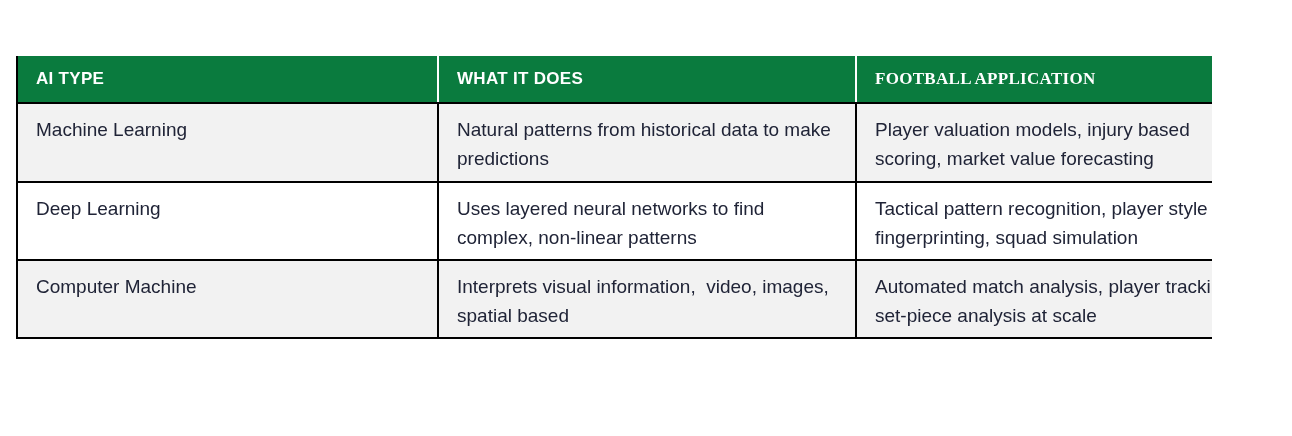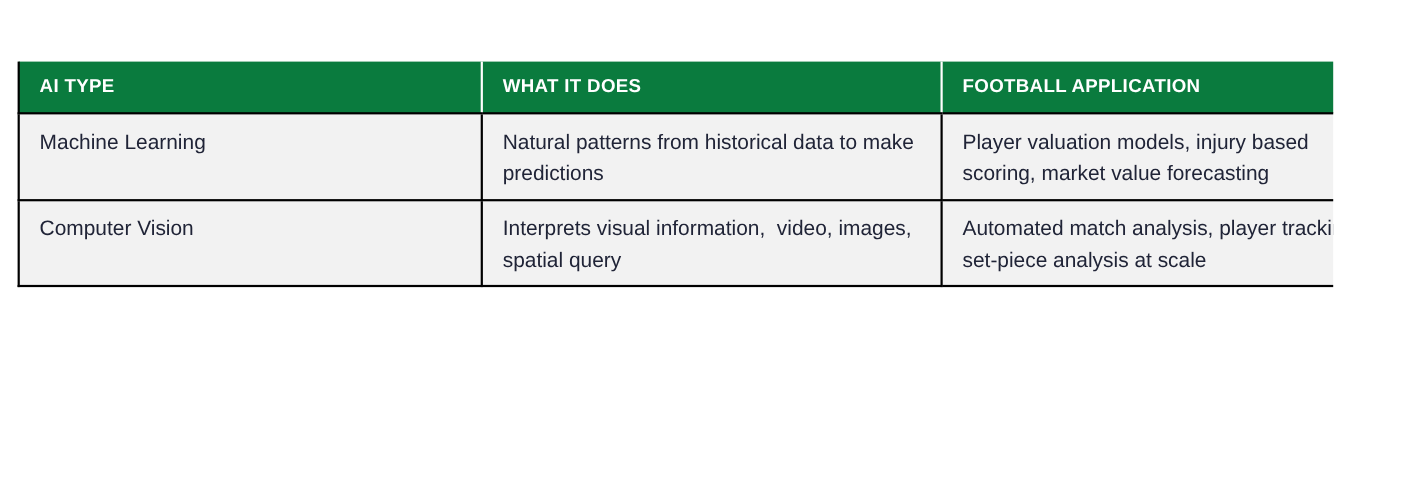--- a/index.html
+++ b/index.html
@@ -42,21 +42,21 @@
     text-align: left;
     vertical-align: middle;
     padding: 0 18px;
     letter-spacing: 0.3px;
     border-left: 2.5px solid #ffffff;
     border-right: 2.5px solid #ffffff;
     border-bottom: 2.5px solid #000000;
     border-top: none;
   }
   th:first-child { border-left: 2.5px solid #000000; }
-  th:last-child  { border-right: 2.5px solid #000000; }
+  th:last-child  { border-right: 2.5px solid #000000; font-family: Liberation Serif, serif; }
 
   td {
     border: 2.5px solid #000000;
     color: #202437;
     font-size: 19px;
     line-height: 1.55;
     vertical-align: top;
     padding: 11px 18px 2px 18px;
     white-space: pre-wrap;
     background: #ffffff;
@@ -79,20 +79,25 @@
         <th>WHAT IT DOES</th>
         <th>FOOTBALL APPLICATION</th>
       </tr>
     </thead>
     <tbody>
       <tr class="row-1 shaded">
         <td>Machine Learning</td>
         <td>Natural patterns from historical data to make predictions</td>
         <td>Player valuation models, injury based scoring, market value forecasting</td>
       </tr>
+      <tr class="row-2">
+        <td>Deep Learning</td>
+        <td>Uses layered neural networks to find complex, non-linear patterns</td>
+        <td>Tactical pattern recognition, player style fingerprinting, squad simulation</td>
+      </tr>
       <tr class="row-3 shaded">
-        <td>Computer Vision</td>
-        <td>Interprets visual information,  video, images, spatial query</td>
+        <td>Computer Machine</td>
+        <td>Interprets visual information,  video, images, spatial based</td>
         <td>Automated match analysis, player tracking, set-piece analysis at scale</td>
       </tr>
     </tbody>
   </table>
 </div>
 
 </body></html>

